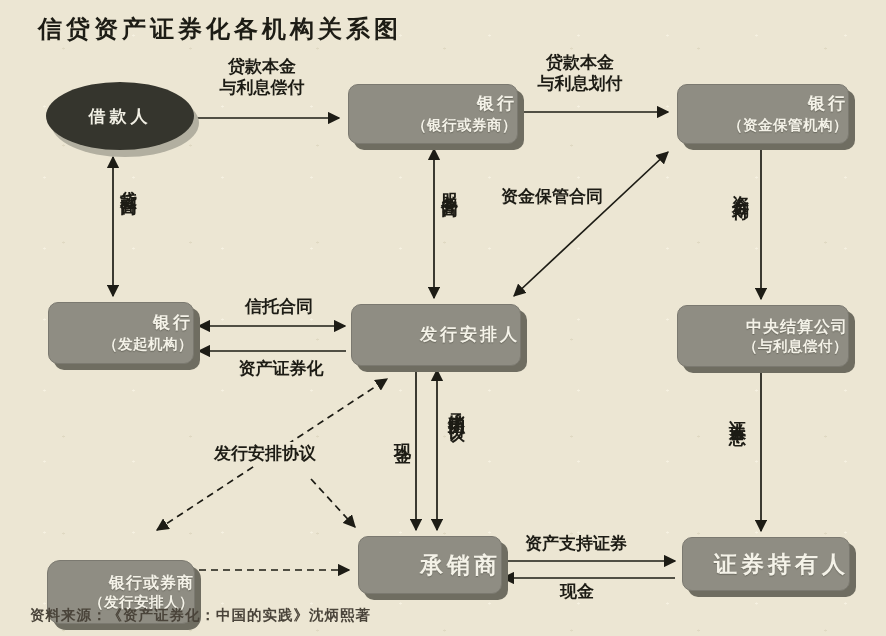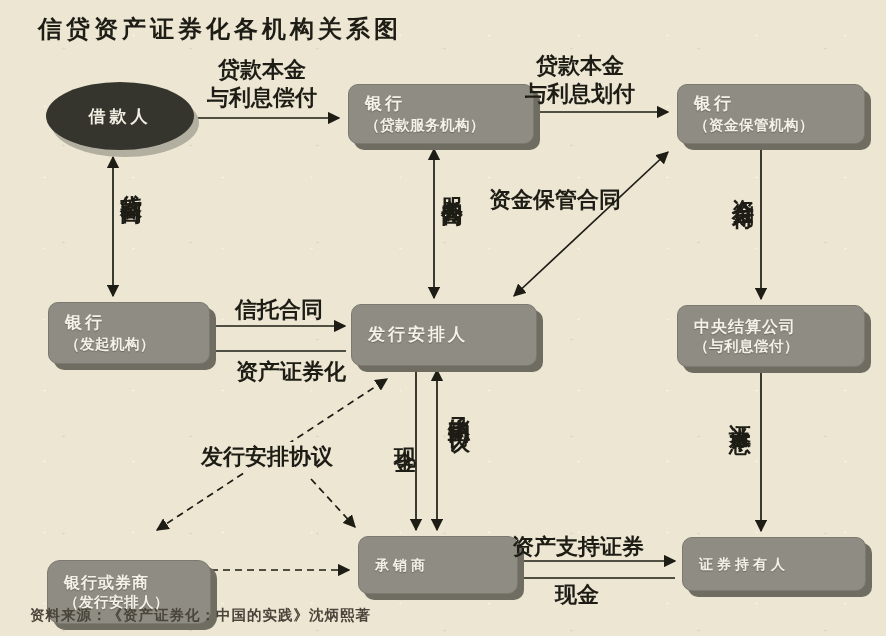--- a/index.html
+++ b/index.html
@@ -22,43 +22,42 @@
     color:var(--ink,#1d1c15);
   }
 
   .node{
     position:absolute;z-index:2;
     background:var(--node-fill,#8f8d83);
     color:var(--node-text,#f4f2e8);
     border:1px solid #7b7970;
     border-radius:10px;
     box-shadow:6px 6px 0 var(--node-shadow,#6f6d61);
-    display:flex;flex-direction:column;justify-content:center;align-items:flex-start;
+    display:flex;flex-direction:column;justify-content:center;align-items:flex-end;
     font-weight:bold;text-align:center;line-height:1.32;
     text-shadow:0 1px 1px rgba(40,40,30,.35);
-    padding-left:16px;
   }
   .nl1{font-size:17px;letter-spacing:3px;}
   .nl2{font-size:14.5px;letter-spacing:0.5px;white-space:nowrap;}
-  .single{font-size:14px;letter-spacing:4px;}
+  .single{font-size:23px;letter-spacing:4px;}
 
   .ellipse{
     position:absolute;z-index:2;
     background:var(--ellipse-fill,#35352d);
     color:#f2f0e5;
     border-radius:50%;
     box-shadow:5px 7px 0 var(--ellipse-shadow,#b2afa0);
     display:flex;align-items:center;justify-content:center;
     font-weight:bold;font-size:17px;letter-spacing:4px;
   }
 
   .elabel{
     position:absolute;z-index:3;
     font-weight:bold;color:var(--ink,#1d1c15);
-    font-size:22px;text-align:center;line-height:1.26;
+    font-size:17px;text-align:center;line-height:1.26;
     white-space:nowrap;
   }
   .vlabel{
     writing-mode:vertical-rl;text-orientation:upright;
     letter-spacing:3px;line-height:1;
   }
   .masked{background:var(--paper,#ece6d3);padding:1px 5px;}
 
   .source-note{
     position:absolute;left:30px;top:606px;z-index:3;
@@ -100,21 +99,21 @@
   </svg>
 
   <div class="page-title">信贷资产证券化各机构关系图</div>
 
   <div class="ellipse" style="left:46px;top:82px;width:148px;height:68px;">
     <span>借款人</span>
   </div>
 
   <div class="node" style="left:348px;top:84px;width:168px;height:58px;">
     <span class="nl1">银行</span>
-    <span class="nl2">（贷款服务机构）</span>
+    <span class="nl2">（银行或券商）</span>
   </div>
 
   <div class="node" style="left:677px;top:84px;width:170px;height:58px;">
     <span class="nl1">银行</span>
     <span class="nl2">（资金保管机构）</span>
   </div>
 
   <div class="node" style="left:48px;top:302px;width:144px;height:60px;">
     <span class="nl1">银行</span>
     <span class="nl2">（发起机构）</span>

